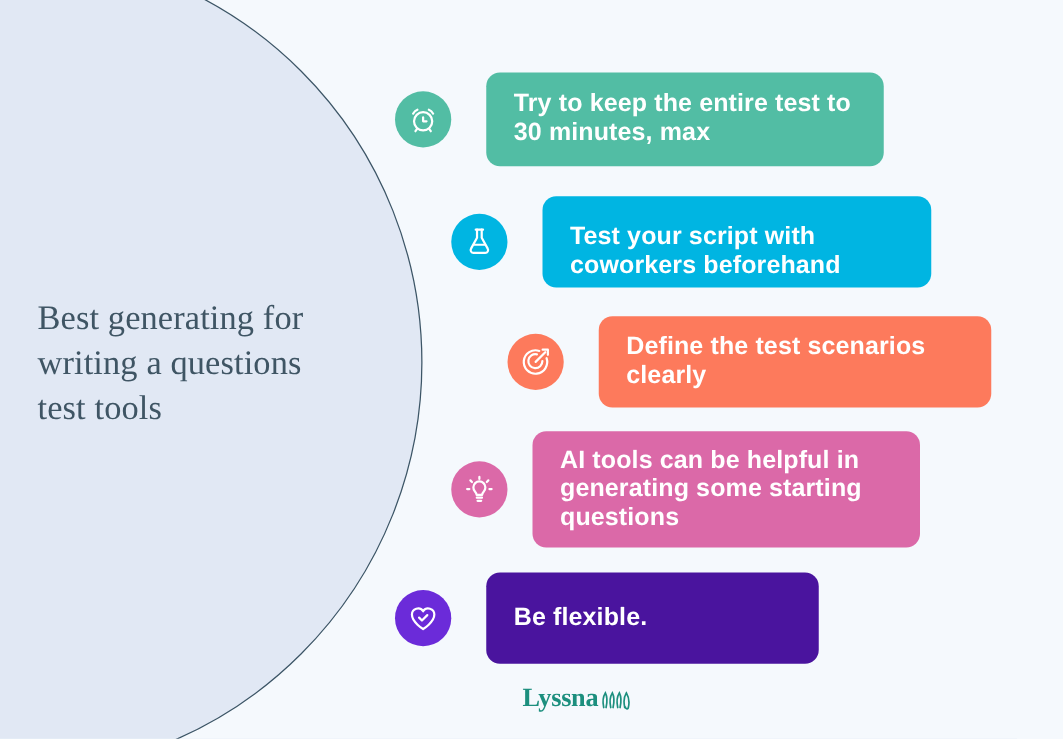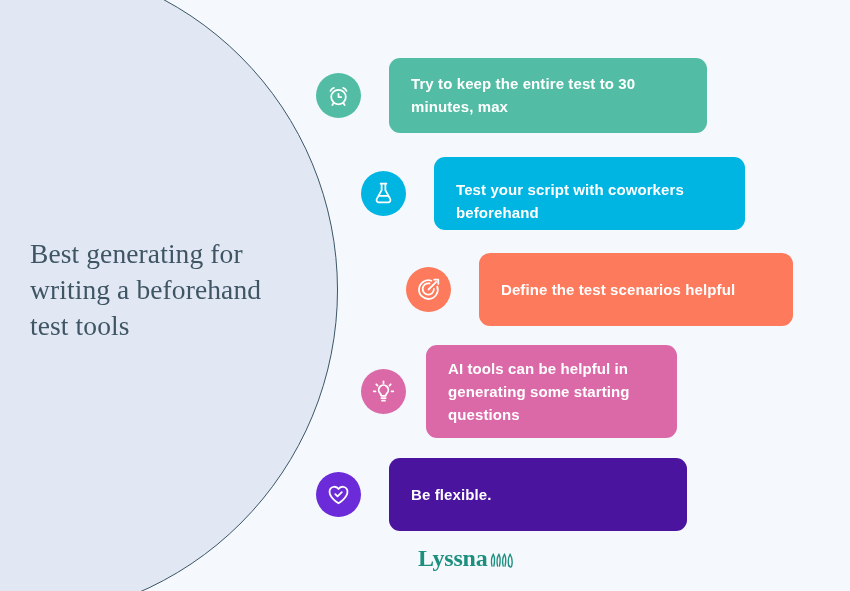--- a/index.html
+++ b/index.html
@@ -83,64 +83,64 @@
     margin-left: 28px;
     border-radius: 11px;
     padding: 17px 22px 18px 22px;
     box-sizing: border-box;
     display: flex;
     align-items: center;
   }
   .card-text {
     margin: 0;
     color: #ffffff;
-    font-size: 15px;
+    font-size: 20px;
     line-height: 23px;
     font-weight: 700;
     letter-spacing: 0.1px;
   }
   .card-0 { width: 318px; height: 75px; }
   .card-1 { width: 311px; height: 73px; }
   .card-2 { width: 314px; height: 73px; }
-  .card-3 { width: 251px; height: 93px; margin-left: 20px; }
-  .card-4 { width: 298px; height: 73px; }
+  .card-3 { width: 310px; height: 93px; margin-left: 20px; }
+  .card-4 { width: 266px; height: 73px; }
 
   
   .logo {
     position: absolute;
     left: 418px;
     top: 548px;
     display: flex;
     align-items: flex-end;
     gap: 1px;
   }
   .logo-word {
     font-family: "Liberation Serif", "DejaVu Serif", serif;
-    font-size: 24px;
+    font-size: 21px;
     line-height: 21px;
     font-weight: 700;
     color: #1c8f7e;
     letter-spacing: -0.2px;
   }
   .logo-mark {
     width: 28px;
     height: 17px;
     display: block;
     margin-bottom: 1px;
   }
 </style>
 </head>
 <body style="background: rgb(245, 249, 253);">
 
 <div id="infographic">
 
   <div class="arc-shape" style="background: rgb(225, 232, 244); border-color: rgb(60, 85, 102);"></div>
 
   <div class="title-block">
-    <h1 class="title-text" style="color: rgb(63, 85, 100);"><span>Best generating for</span><br><span>writing a beforehand</span><br><span>test tools</span></h1>
+    <h1 class="title-text" style="color: rgb(63, 85, 100);"><span>Best generating for</span><br><span>writing a questions</span><br><span>test tools</span></h1>
   </div>
 
   <div class="row row-0">
     <div class="icon-badge" style="background: rgb(82, 189, 164);">
       <svg viewBox="0 0 24 24" fill="none" stroke="#ffffff" stroke-width="1.7" stroke-linecap="round" stroke-linejoin="round">
         <circle cx="12" cy="13.5" r="7"></circle>
         <path d="M12 10.4 V13.5 H14.6"></path>
         <path d="M4.3 7.6 C5.1 6.1 6.3 5.1 7.6 4.6"></path>
         <path d="M19.7 7.6 C18.9 6.1 17.7 5.1 16.4 4.6"></path>
         <path d="M7.4 19.3 L6.1 21.1"></path>
@@ -168,21 +168,21 @@
   <div class="row row-2">
     <div class="icon-badge" style="background: rgb(253, 122, 92);">
       <svg viewBox="0 0 24 24" fill="none" stroke="#ffffff" stroke-width="1.7" stroke-linecap="round" stroke-linejoin="round">
         <path d="M20.4 9.2 a9 9 0 1 1 -5.6 -5.6"></path>
         <path d="M17.2 11.4 a5.4 5.4 0 1 1 -4.2 -5.2"></path>
         <path d="M12 12 L19.4 4.6"></path>
         <path d="M17.4 2.6 h4 v4"></path>
       </svg>
     </div>
     <div class="card card-2" style="background: rgb(253, 122, 92);">
-      <p class="card-text" style="color: rgb(255, 255, 255);">Define the test scenarios helpful</p>
+      <p class="card-text" style="color: rgb(255, 255, 255);">Define the test scenarios clearly</p>
     </div>
   </div>
 
   <div class="row row-3">
     <div class="icon-badge" style="background: rgb(219, 105, 168);">
       <svg viewBox="0 0 24 24" fill="none" stroke="#ffffff" stroke-width="1.7" stroke-linecap="round" stroke-linejoin="round">
         <path d="M8.6 13.6 a4.6 4.6 0 1 1 6.8 0 c-0.8 0.9 -1.2 1.6 -1.3 2.6 h-4.2 c-0.1 -1 -0.5 -1.7 -1.3 -2.6 z"></path>
         <path d="M10 18.4 h4"></path>
         <path d="M10.6 20.8 h2.8"></path>
         <path d="M12 2.4 v1.6"></path>

